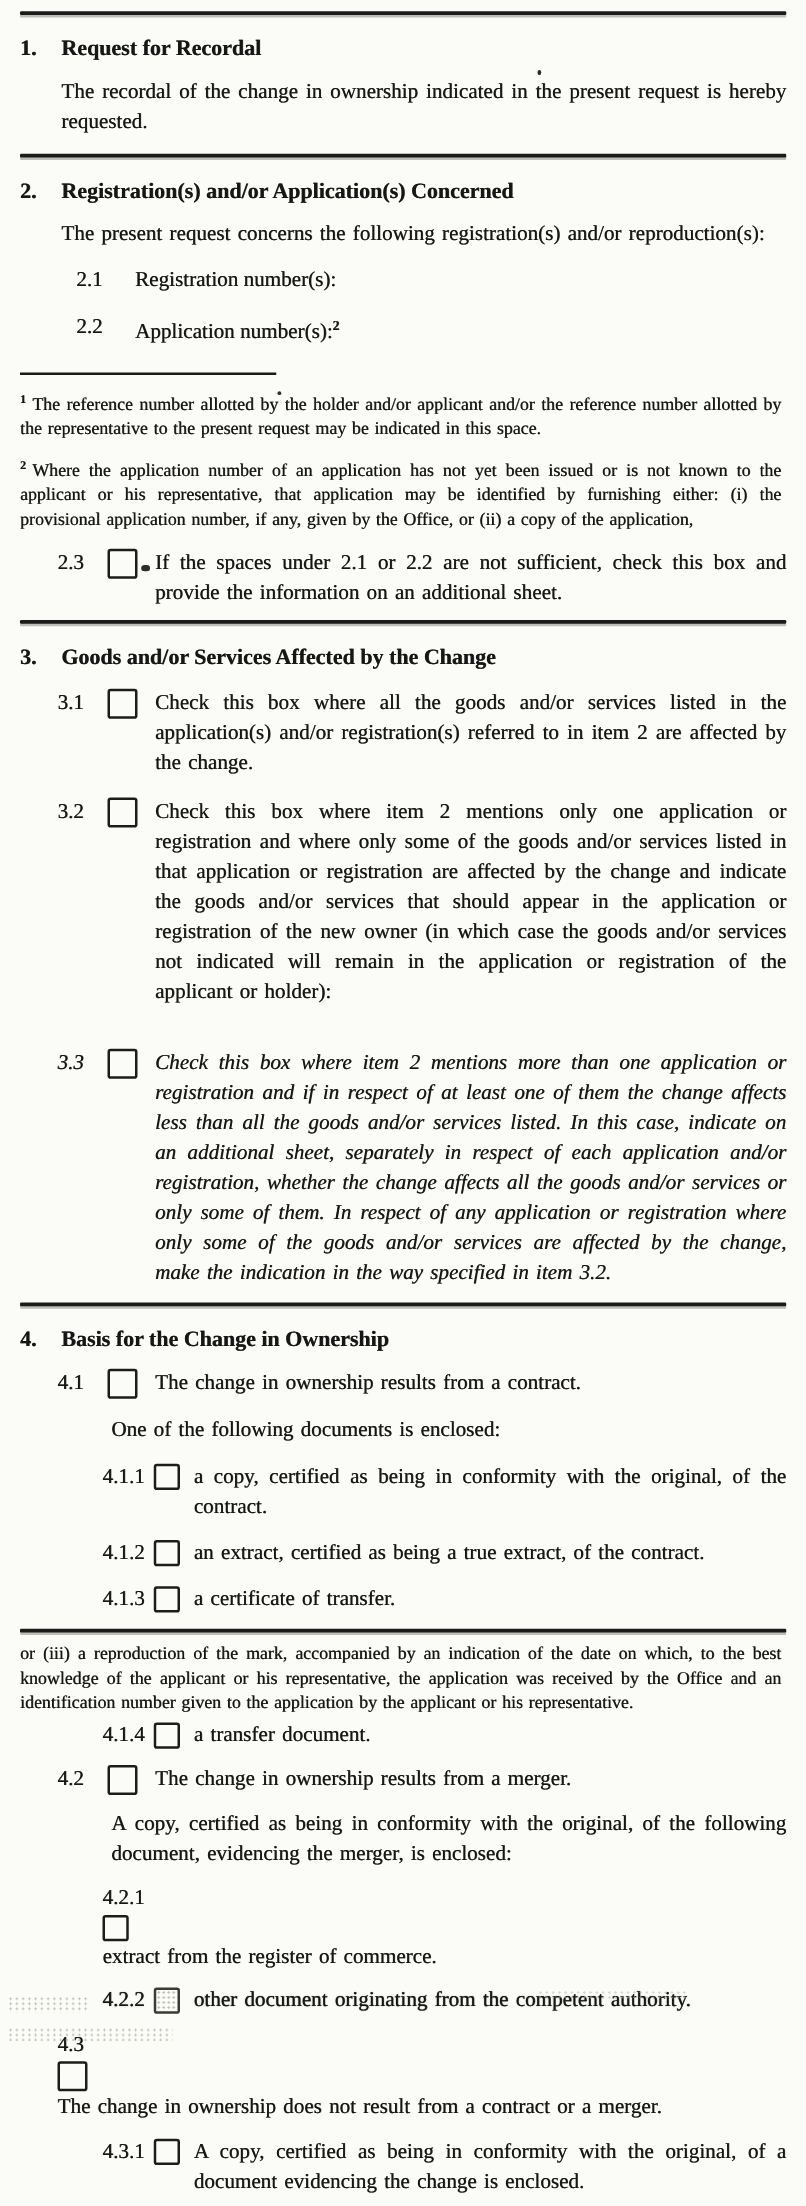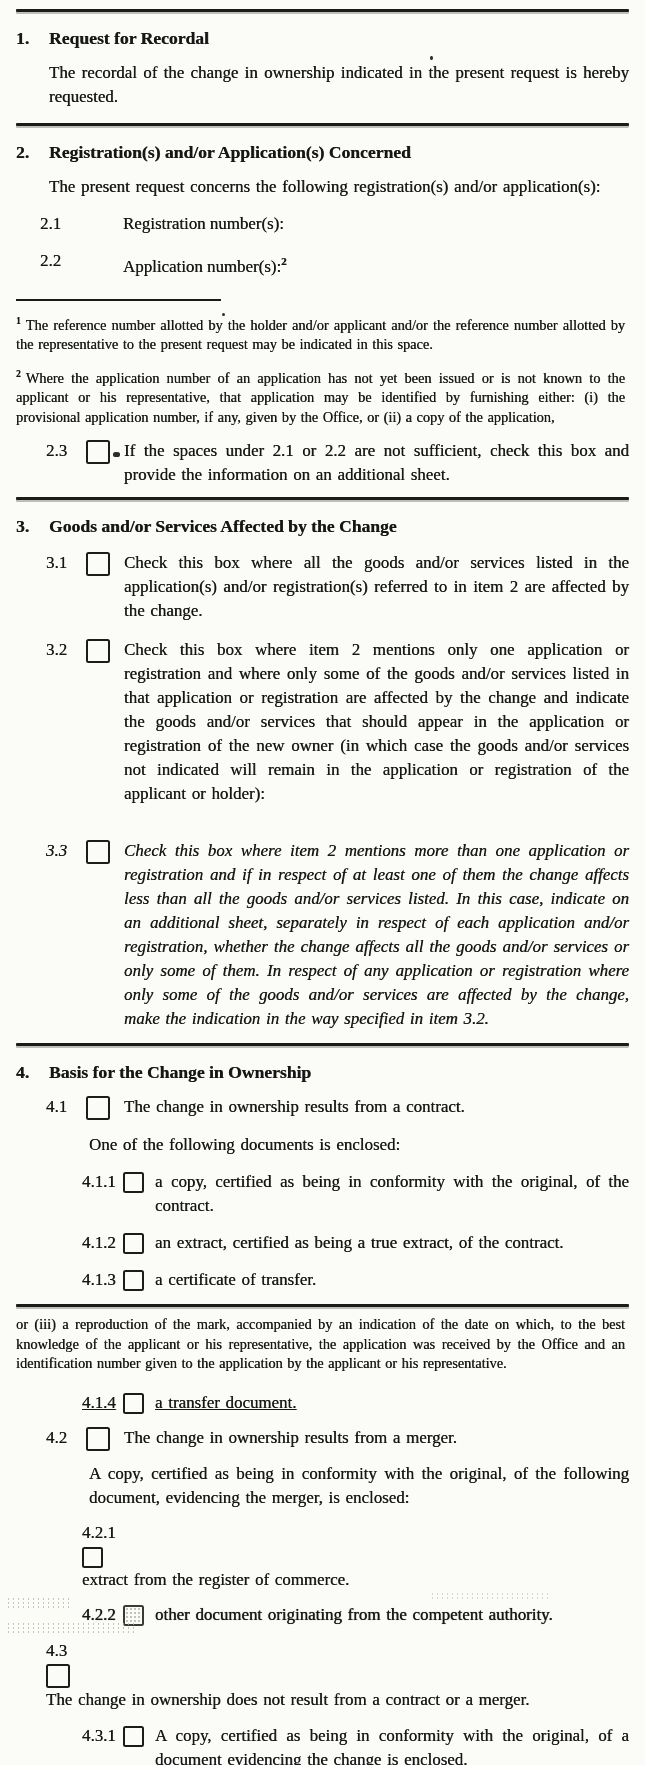--- a/index.html
+++ b/index.html
@@ -24,21 +24,21 @@
   .sec-num  { width:33px; flex:none; }
   .sec-title{ flex:1; }
 
   .par {
     margin:11px 0 0 33px; font-size:16.9px; line-height:24px;
     text-align:justify; word-spacing:1.5px;
   }
 
   .item2 { display:flex; margin:13px 0 0 30px; font-size:16.9px; line-height:24px; }
   .item2 .inum { width:40px; flex:none; }
-  .item2.wide { margin-left:24px;gap:36px; }
+  .item2.wide { margin-left:45px; }
   .item2.wide .inum { width:47px; }
 
   .item3 { display:flex; margin:13px 0 0 66px; font-size:16.9px; line-height:24px; }
   .item3 .inum { width:41px; flex:none; }
 
   .cbox {
     flex:none; width:24px; height:24px; margin:1px 14px 0 0;
     border:2.6px solid #1c1c1c; border-radius:2.5px; background:transparent;
     cursor:pointer;
   }
@@ -87,21 +87,21 @@
     <p class="par">The recordal of the change in ownership indicated in the present request is hereby requested.</p>
   </div>
 
   <div class="rule" style="margin-top:14px;"></div>
 
   <div>
     <div class="sec-head">
       <span class="sec-num">2.</span>
       <span class="sec-title">Registration(s) and/or Application(s) Concerned</span>
     </div>
-    <p class="par">The present request concerns the following registration(s) and/or application(s):</p>
+    <p class="par">The present request concerns the following registration(s) and/or reproduction(s):</p>
 
     <div class="item2 wide">
       <span class="inum">2.1</span>
       <span class="ilabel">Registration number(s):</span>
     </div>
 
     <div class="item2 wide">
       <span class="inum">2.2</span>
       <span class="ilabel"><span>Application number(s):</span><sup>2</sup></span>
     </div>
@@ -174,21 +174,21 @@
 
     <div class="item3">
       <span class="inum">4.1.3</span>
       <span class="cbox"></span>
       <span class="itext">a certificate of transfer.</span>
     </div>
 
     <div class="rule" style="margin-top:12px;"></div>
     <p class="fn cont">or (iii)  a reproduction of the mark, accompanied by an indication of the date on which, to the best knowledge of the applicant or his representative, the application was received by the Office and an identification number given to the application by the applicant or his representative.</p>
 
-    <div class="item3" style="margin-top:17px;text-decoration:underline;">
+    <div class="item3" style="margin-top:3px;">
       <span class="inum">4.1.4</span>
       <span class="cbox"></span>
       <span class="itext">a transfer document.</span>
     </div>
 
     <div class="item2" style="margin-top:11px;">
       <span class="inum">4.2</span>
       <span class="cbox"></span>
       <span class="itext">The change in ownership results from a merger.</span>
     </div>

